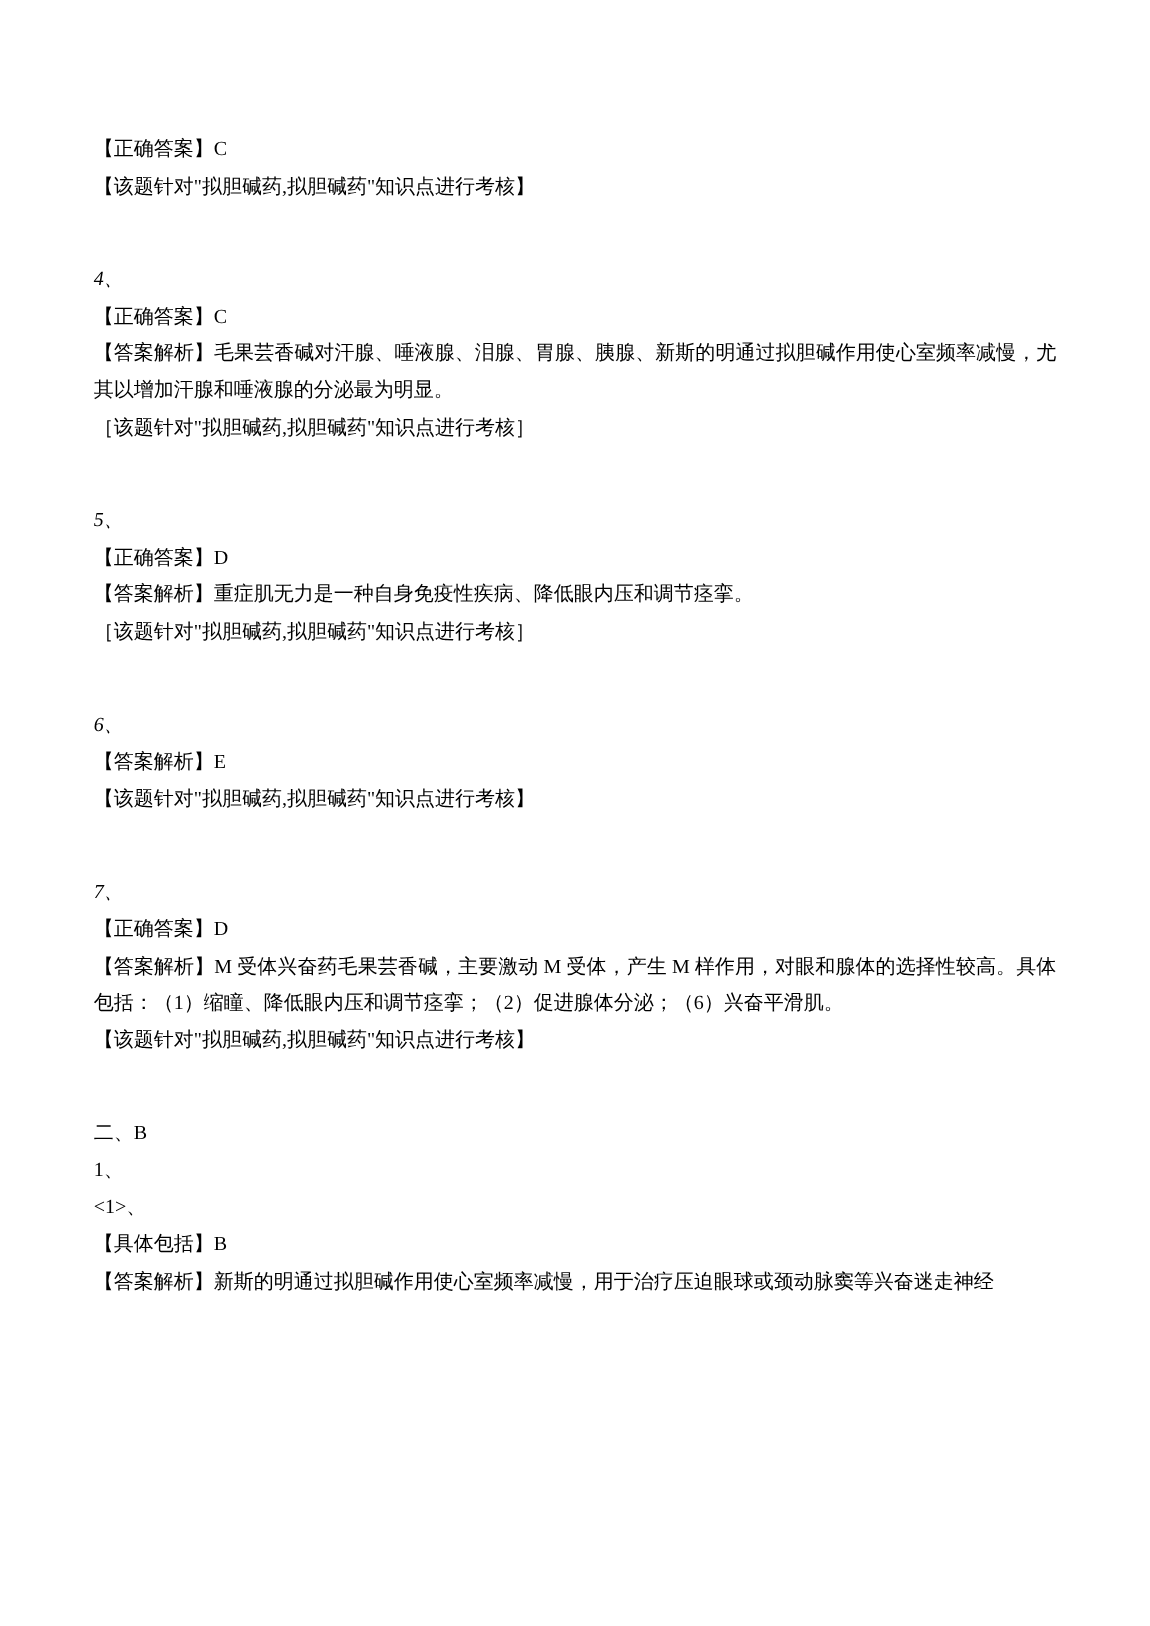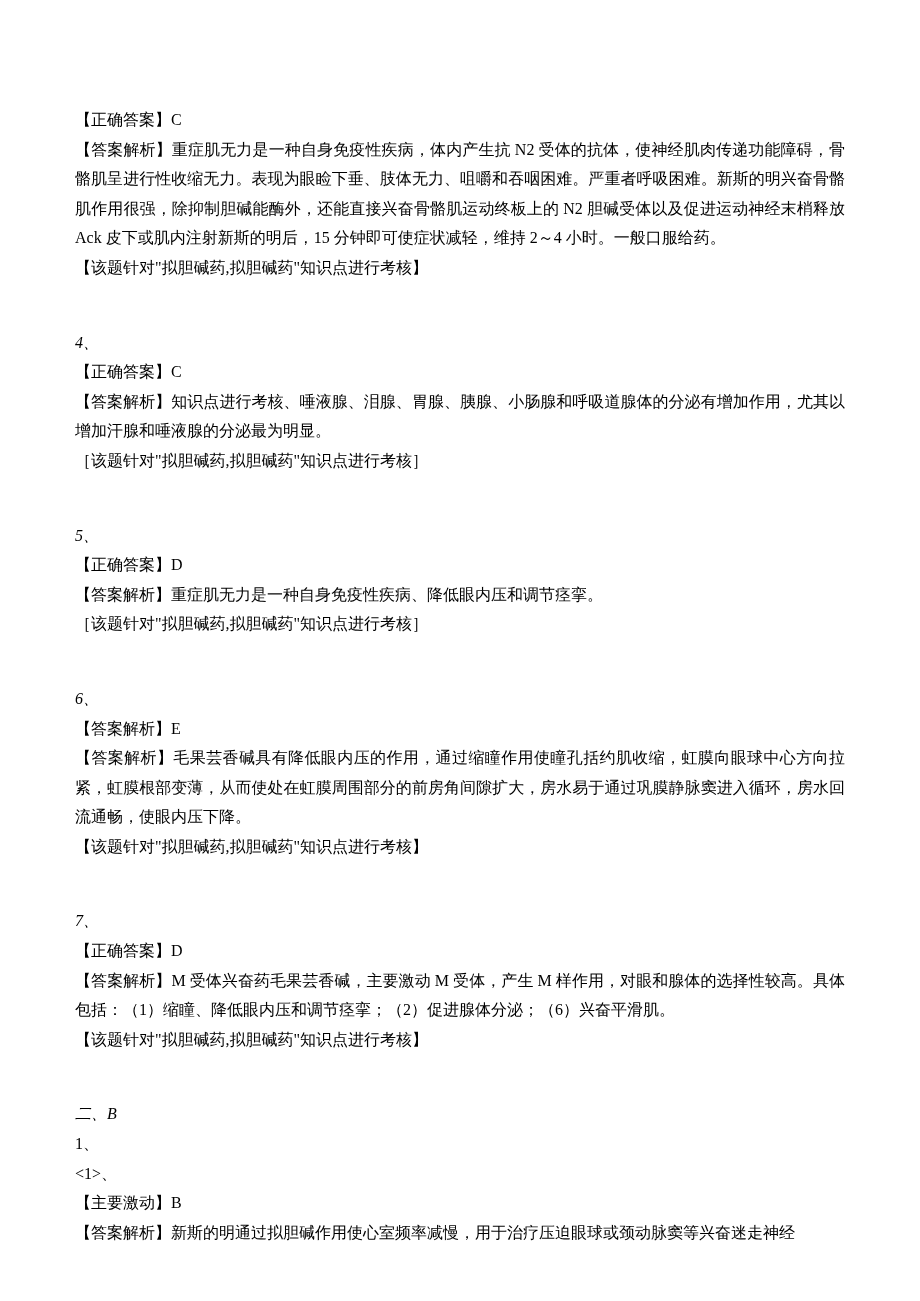--- a/index.html
+++ b/index.html
@@ -25,61 +25,58 @@
     .correct-answer {
     }
     .analysis {
       text-align: justify;
     }
     .note {
       text-align: justify;
     }
     .section-header {
       margin-bottom: 0;
-      font-style: italic;
     }
     .sub-num {
     }
     .sub-sub-num {
     }
   </style>
 </head>
 <body>
 
 <div class="answer-block">
   <div class="correct-answer">【正确答案】C</div>
-  <div class="analysis">【答案解析】重症肌无力是一种自身免疫性疾病，体内产生抗 N2 受体的抗体，使神经肌肉传递功能障碍，骨骼肌呈进行性收缩无力。表现为眼睑下垂、肢体无力、咀嚼和吞咽困难。严重者呼吸困难。新斯的明兴奋骨骼肌作用很强，除抑制胆碱能酶外，还能直接兴奋骨骼肌运动终板上的 N2 胆碱受体以及促进运动神经末梢释放 Ack 皮下或肌内注射新斯的明后，15 分钟即可使症状减轻，维持 2～4 小时。一般口服给药。</div>
   <div class="note">【该题针对"拟胆碱药,拟胆碱药"知识点进行考核】</div>
 </div>
 
 <div class="answer-block">
   <div class="question-num">4、</div>
   <div class="correct-answer">【正确答案】C</div>
-  <div class="analysis">【答案解析】知识点进行考核、唾液腺、泪腺、胃腺、胰腺、小肠腺和呼吸道腺体的分泌有增加作用，尤其以增加汗腺和唾液腺的分泌最为明显。</div>
+  <div class="analysis">【答案解析】毛果芸香碱对汗腺、唾液腺、泪腺、胃腺、胰腺、新斯的明通过拟胆碱作用使心室频率减慢，尤其以增加汗腺和唾液腺的分泌最为明显。</div>
   <div class="note">［该题针对"拟胆碱药,拟胆碱药"知识点进行考核］</div>
 </div>
 
 <div class="answer-block">
   <div class="question-num">5、</div>
   <div class="correct-answer">【正确答案】D</div>
   <div class="analysis">【答案解析】重症肌无力是一种自身免疫性疾病、降低眼内压和调节痉挛。</div>
   <div class="note">［该题针对"拟胆碱药,拟胆碱药"知识点进行考核］</div>
 </div>
 
 <div class="answer-block">
   <div class="question-num">6、</div>
   <div class="correct-answer">【答案解析】E</div>
-  <div class="analysis">【答案解析】毛果芸香碱具有降低眼内压的作用，通过缩瞳作用使瞳孔括约肌收缩，虹膜向眼球中心方向拉紧，虹膜根部变薄，从而使处在虹膜周围部分的前房角间隙扩大，房水易于通过巩膜静脉窦进入循环，房水回流通畅，使眼内压下降。</div>
   <div class="note">【该题针对"拟胆碱药,拟胆碱药"知识点进行考核】</div>
 </div>
 
 <div class="answer-block">
   <div class="question-num">7、</div>
   <div class="correct-answer">【正确答案】D</div>
   <div class="analysis">【答案解析】M 受体兴奋药毛果芸香碱，主要激动 M 受体，产生 M 样作用，对眼和腺体的选择性较高。具体包括：（1）缩瞳、降低眼内压和调节痉挛；（2）促进腺体分泌；（6）兴奋平滑肌。</div>
   <div class="note">【该题针对"拟胆碱药,拟胆碱药"知识点进行考核】</div>
 </div>
 
 <div class="section-header">二、B</div>
 <div class="sub-num">1、</div>
 <div class="sub-sub-num">&lt;1&gt;、</div>
-<div class="correct-answer">【主要激动】B</div>
+<div class="correct-answer">【具体包括】B</div>
 <div class="analysis">【答案解析】新斯的明通过拟胆碱作用使心室频率减慢，用于治疗压迫眼球或颈动脉窦等兴奋迷走神经</div>
 
 </body></html>

